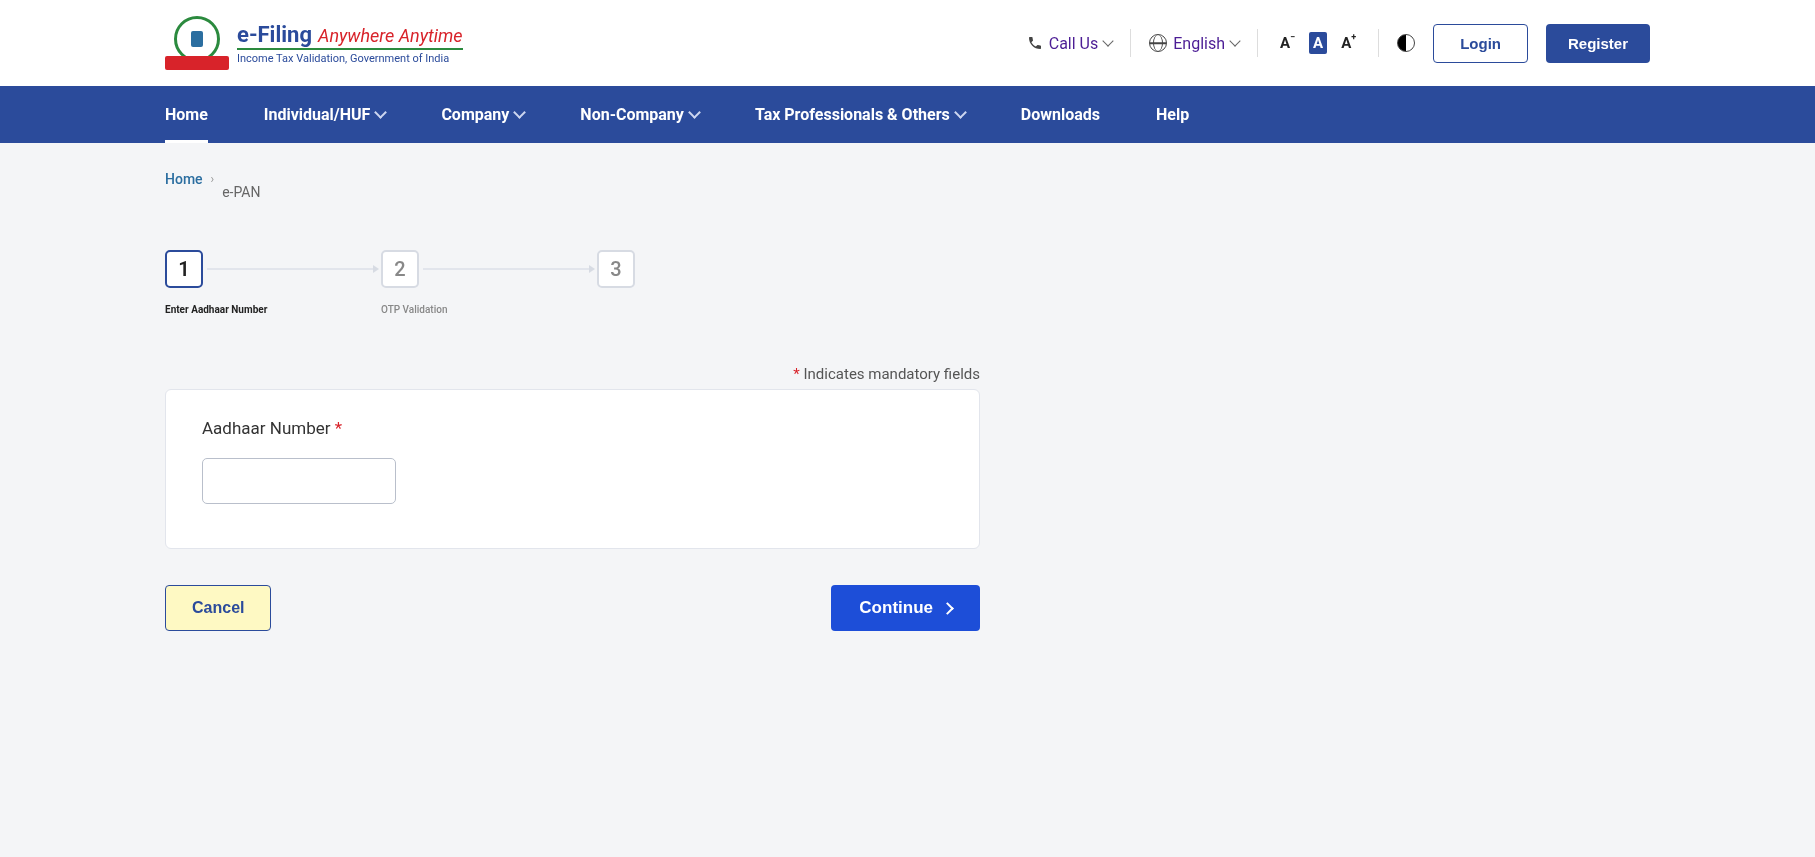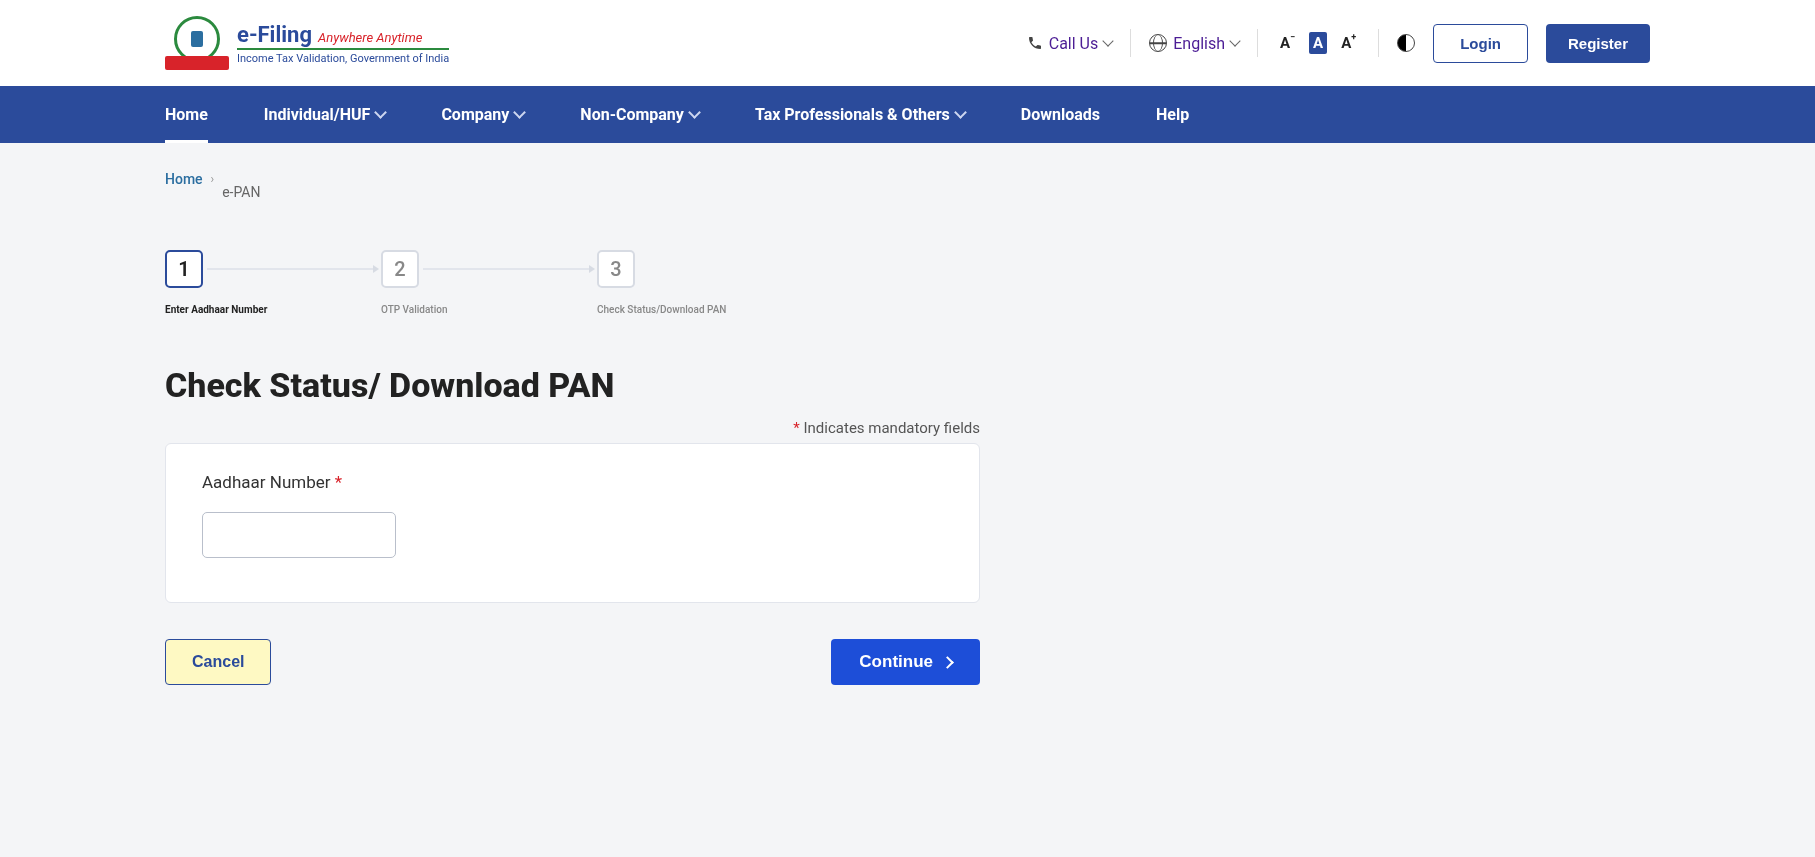--- a/index.html
+++ b/index.html
@@ -48,21 +48,21 @@
     width: 64px;
     height: 14px;
     background: #d8232a;
     border-radius: 2px;
   }
   .logo-text-block {
     display:flex;flex-direction:column;
   }
   .logo-line1 { display:flex; align-items:baseline; gap:6px;}
   .logo-efiling { font-size:22px; font-weight:700; color:#2b4b9b; }
-  .logo-tagline { font-size:13px; font-style:italic; color:#d8232a; }
+  .logo-tagline { font-size:18px; font-style:italic; color:#d8232a; }
   .logo-line2 { font-size:11px; color:#2b4b9b; border-top:2px solid #2b8a3e; padding-top:2px; margin-top:1px;}
   
   .top-right {
     display:flex;
     align-items:center;
     gap: 18px;
   }
   .callus, .langsel {
     display:flex; align-items:center; gap:6px;
     color:#4c1d95; font-size:16px; cursor:pointer;
@@ -275,26 +275,24 @@
     <div class="step-row">
       <div class="step-box">2</div>
       <div class="step-line"></div>
     </div>
     <div class="step-label">OTP Validation</div>
   </div>
   <div class="step">
     <div class="step-row">
       <div class="step-box">3</div>
     </div>
-    <div class="step-label">Check Status/Download PAN</div>
   </div>
 </div>
 
 <div class="main-area">
-  <h1 class="page-title">Check Status/ Download PAN</h1>
   <div class="mandatory-note">
     <span class="ast">*</span><span> Indicates mandatory fields</span>
   </div>
   <div class="card">
     <div class="field-label">
       <span>Aadhaar Number </span><span class="ast">*</span>
     </div>
     <input type="text" class="text-input" style="">
   </div>
 

